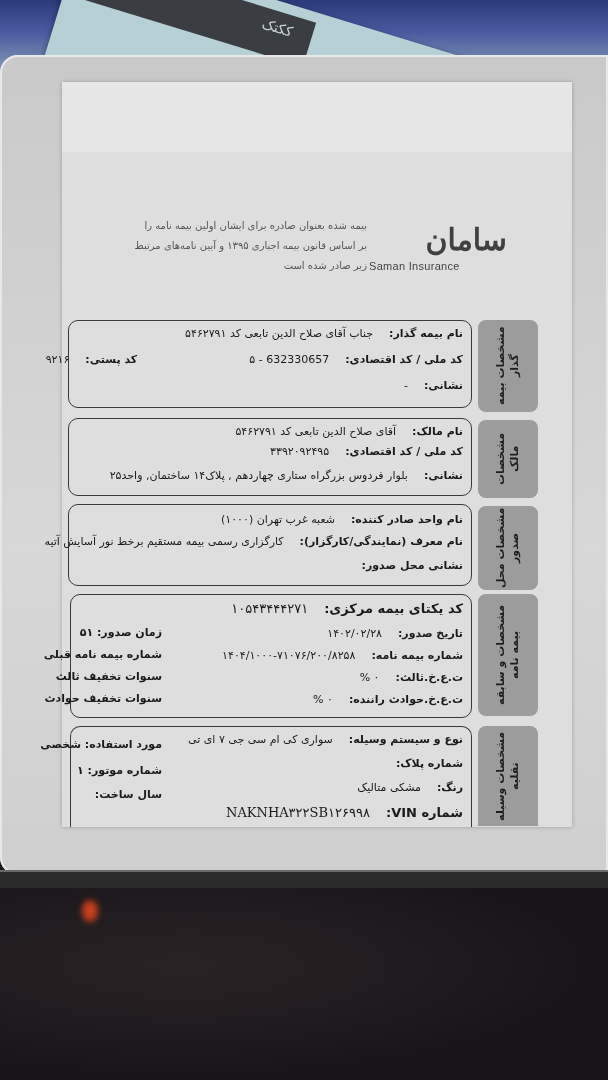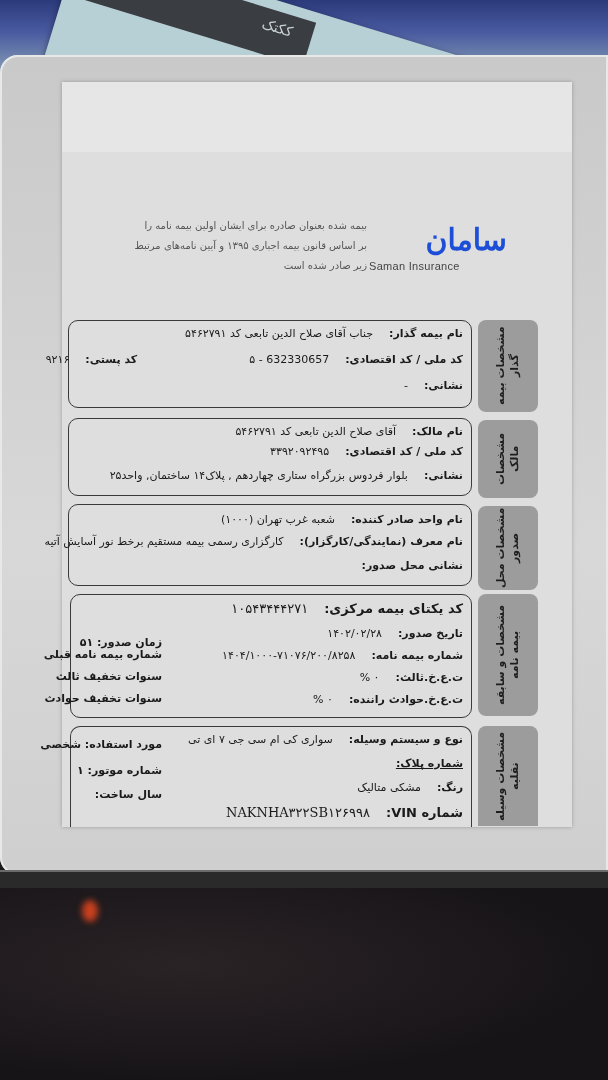--- a/index.html
+++ b/index.html
@@ -9,21 +9,21 @@
   .card-tab{position:absolute;left:-10px;top:10px;width:260px;height:46px;background:#3a3d41;border-radius:0 0 12px 0;color:#c9d3d6;font-size:14px;padding:8px 20px;box-sizing:border-box;direction:rtl;}
   .card-dots{position:absolute;left:240px;height:0;border-top:3px dotted #334;width:360px;}
   .card-text{position:absolute;left:230px;top:110px;font-size:14px;color:#112;direction:rtl;white-space:nowrap;}
   .sleeve{position:absolute;left:0;top:55px;width:608px;height:820px;background:linear-gradient(180deg,#c9c9c9,#d8d8d8 60%,#cfcfcf);border-radius:18px 0 0 18px;box-shadow:inset 0 0 0 2px #e8e8e8;}
   .sleeve-bottom{position:absolute;left:0;top:870px;width:608px;height:18px;background:#2a2a2a;border-top:2px solid #6b6b6b;}
   .cloth{position:absolute;left:0;top:888px;width:608px;height:192px;background:radial-gradient(ellipse at 30% 40%,#2a2326 0%,#171417 70%);}
   .cloth-glow{position:absolute;left:82px;top:900px;width:16px;height:22px;background:#c8401e;border-radius:50%;filter:blur(3px);}
   .doc{position:absolute;left:62px;top:82px;width:510px;height:745px;background:#e6e6e6;box-shadow:0 0 4px rgba(0,0,0,.25);}
   .doc-inner{position:absolute;left:0;top:70px;width:510px;height:675px;background:#dedede;}
   .logo{position:absolute;left:305px;top:140px;width:140px;height:60px;}
-  .logo-fa{font-family:"DejaVu Serif",serif;font-size:30px;font-weight:bold;color:#1d4ed8;position:absolute;right:0;top:0;}
+  .logo-fa{font-family:"DejaVu Serif",serif;font-size:30px;font-weight:bold;color:#404040;position:absolute;right:0;top:0;}
   .logo-en{font-family:"Liberation Sans",sans-serif;font-size:11px;color:#444;position:absolute;left:2px;top:38px;letter-spacing:.3px;}
   .hdr-line{position:absolute;font-size:10px;color:#555;direction:rtl;white-space:nowrap;}
   .section{position:absolute;left:6px;width:404px;border:1.5px solid #3a3a3a;border-radius:10px;direction:rtl;box-sizing:border-box;}
   .tab{position:absolute;left:416px;width:60px;background:#9c9c9c;border-radius:8px;display:flex;align-items:center;justify-content:center;}
   .tab span{writing-mode:vertical-rl;transform:rotate(180deg);font-size:11px;color:#1e1e1e;font-weight:bold;line-height:14px;text-align:center;}
   .row{position:absolute;right:8px;font-size:11px;color:#1a1a1a;white-space:nowrap;display:flex;gap:16px;}
   .row .lbl{font-weight:bold;}
   .row.big{font-size:13px;}
   .side{position:absolute;font-size:11px;color:#1a1a1a;white-space:nowrap;direction:rtl;font-weight:bold;}
 </style>
@@ -123,34 +123,34 @@
       </div>
     <div class="row" style="top:76px;">
         <span class="lbl">ت.ع.خ.ثالث:</span>
         <span>۰ %</span>
       </div>
     <div class="row" style="top:98px;">
         <span class="lbl">ت.ع.خ.حوادث راننده:</span>
         <span>۰ %</span>
       </div>
   </div>
-  <div class="side" style="right:410px;top:544px;margin-top:10px;">زمان صدور: ۵۱</div>
+  <div class="side" style="right:410px;top:544px;">زمان صدور: ۵۱</div>
   <div class="side" style="right:410px;top:566px;">شماره بیمه نامه قبلی</div>
   <div class="side" style="right:410px;top:588px;">سنوات تخفیف ثالث</div>
   <div class="side" style="right:410px;top:610px;">سنوات تخفیف حوادث</div>
   <div class="tab" style="top:512px;height:122px;">
       <span>مشخصات و سابقه بیمه نامه</span>
     </div>
 
   <div class="section" style="top:644px;width:402px;left:8px;height:101px;border-bottom:none;border-radius:10px 10px 0 0;">
     <div class="row" style="top:6px;">
         <span class="lbl">نوع و سیستم وسیله:</span>
         <span>سواری کی ام سی جی ۷ ای تی</span>
       </div>
-    <div class="row" style="top:30px;text-decoration:underline;">
+    <div class="row" style="top:30px;">
         <span class="lbl">شماره پلاک:</span>
         <span></span>
       </div>
     <div class="row" style="top:54px;">
         <span class="lbl">رنگ:</span>
         <span>مشکی متالیک</span>
       </div>
     <div class="row big" style="top:78px;">
         <span class="lbl">شماره VIN:</span>
         <span style="font-family:'DejaVu Serif',serif">NAKNHA۳۲۲SB۱۲۶۹۹۸</span>

